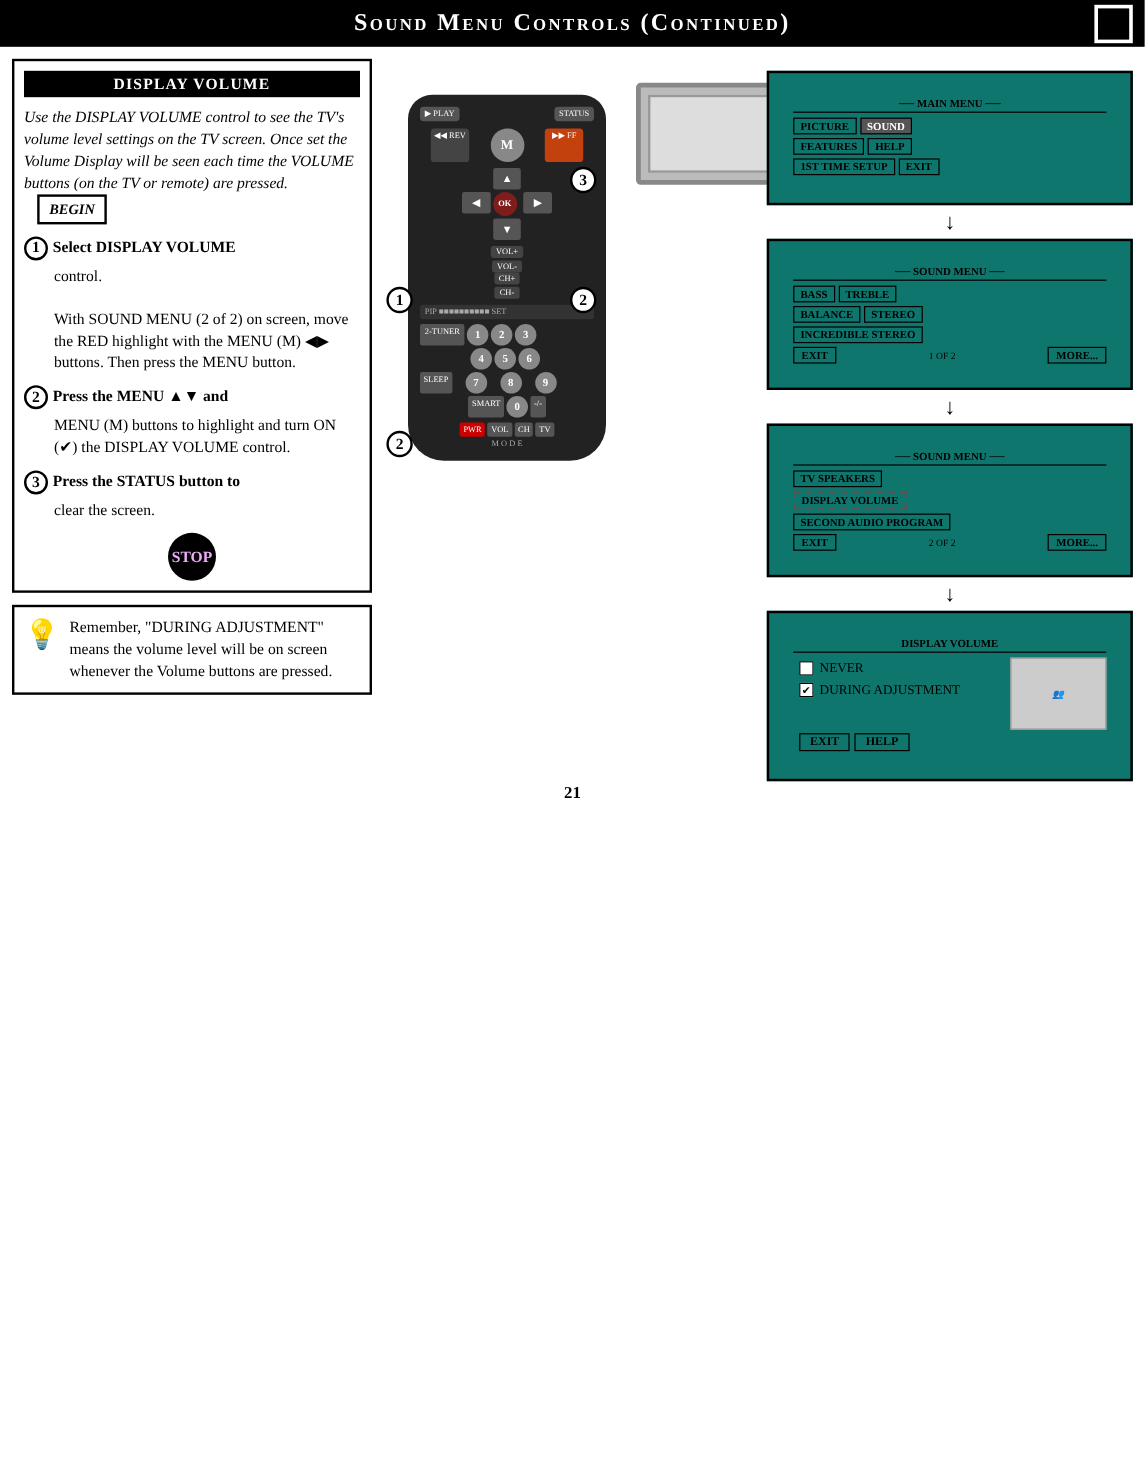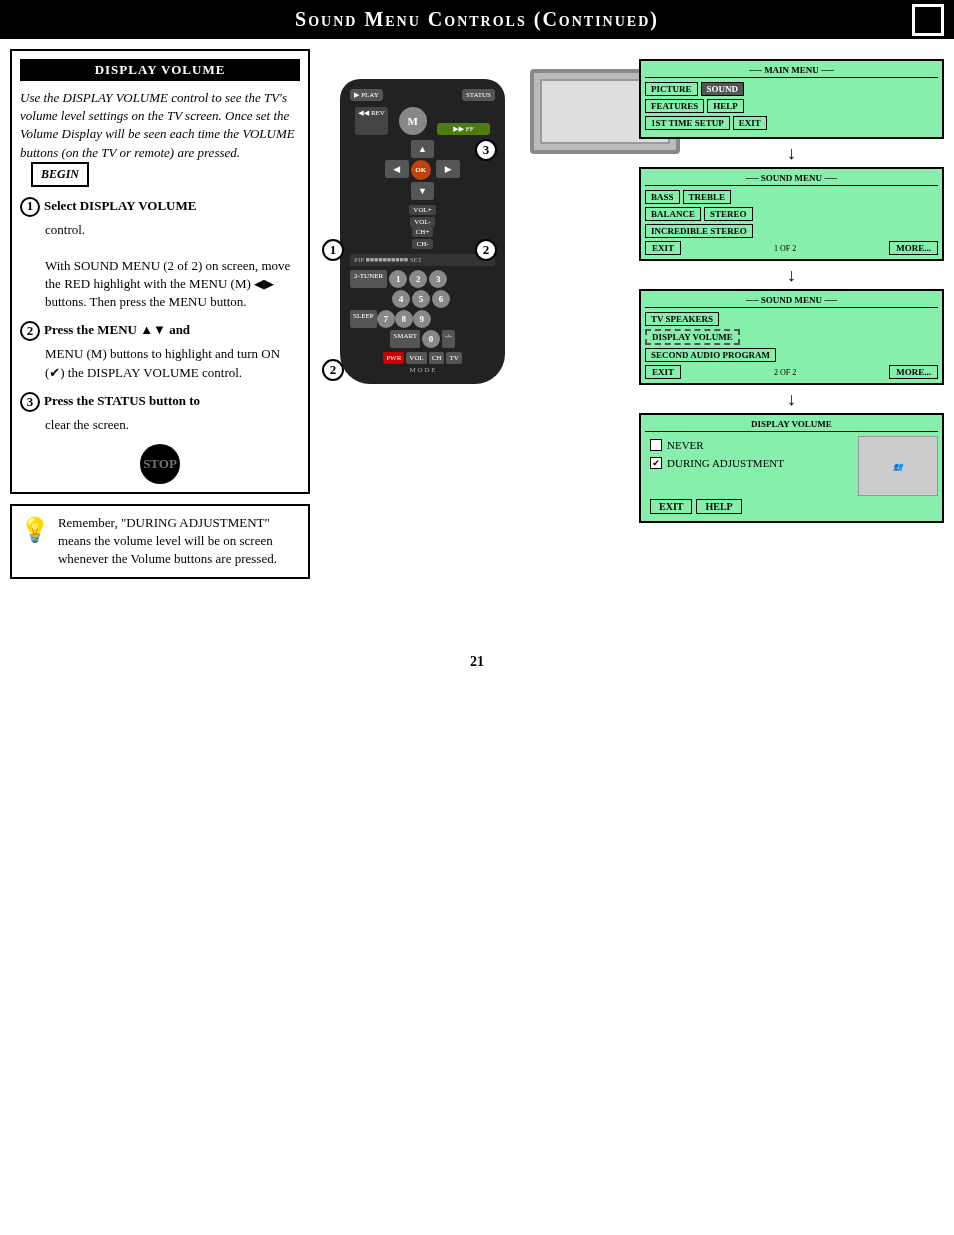--- a/index.html
+++ b/index.html
@@ -113,21 +113,21 @@
       line-height: 1.4;
     }
 
     .stop-badge {
       display: flex;
       justify-content: center;
       margin-top: 8px;
     }
     .stop-circle {
       background: #000;
-      color: #737373;
+      color: #f0abfc;
       border-radius: 50%;
       width: 40px;
       height: 40px;
       display: flex;
       align-items: center;
       justify-content: center;
       font-weight: bold;
       font-size: 13px;
     }
 
@@ -244,22 +244,22 @@
       right: 0;
       top: 10px;
       width: 305px;
       display: flex;
       flex-direction: column;
       gap: 5px;
     }
 
     .screen-panel {
       border: 2px solid #000;
-      background: #86efac;
-      padding: 4px;
+      background: #0f766e;
+      padding: 20px;
       font-size: 10px;
     }
     .sp-title {
       text-align: center;
       font-size: 9px;
       font-weight: bold;
       border-bottom: 1px solid #000;
       margin-bottom: 4px;
       padding-bottom: 2px;
     }
@@ -393,29 +393,29 @@
         <div class="remote">
 
           <div style="display:flex; justify-content:space-between; margin-bottom:6px; font-size:8px;">
             <div style="background:#555; border-radius:3px; padding:2px 4px; color:#fff; font-size:7px;">▶ PLAY</div>
             <div style="background:#555; border-radius:3px; padding:2px 4px; color:#fff; font-size:7px; ">STATUS</div>
           </div>
 
           <div style="display:flex; justify-content:space-around; margin-bottom:5px;">
             <div style="background:#444; border-radius:3px; padding:2px 3px; color:#fff; font-size:7px;">◀◀ REV</div>
             <div style="background:#888; border-radius:50%; width:28px; height:28px; display:flex; align-items:center; justify-content:center; color:#fff; font-weight:bold; font-size:11px;">M</div>
-            <div style="background:#4d7c0f; border-radius:3px; padding:2px 16px; color:#fff; font-size:7px;margin-top:16px;">▶▶ FF</div>
+            <div style="background:#c2410c; border-radius:3px; padding:2px 6px; color:#fff; font-size:7px;">▶▶ FF</div>
           </div>
 
           <div style="display:grid; grid-template-columns:1fr 1fr 1fr; gap:2px; width:75px; margin:0 auto 5px;">
             <div></div>
             <div style="background:#555; border-radius:2px; height:18px; display:flex; align-items:center; justify-content:center; color:#fff; font-size:9px;">▲</div>
             <div></div>
             <div style="background:#555; border-radius:2px; height:18px; display:flex; align-items:center; justify-content:center; color:#fff; font-size:9px;">◀</div>
-            <div style="background:#c2410c; border-radius:50%; width:20px; height:20px; display:flex; align-items:center; justify-content:center; color:#fff; font-size:7px; font-weight:bold;">OK</div>
+            <div style="background:#7f1d1d; border-radius:50%; width:20px; height:20px; display:flex; align-items:center; justify-content:center; color:#fff; font-size:7px; font-weight:bold;">OK</div>
             <div style="background:#555; border-radius:2px; height:18px; display:flex; align-items:center; justify-content:center; color:#fff; font-size:9px;">▶</div>
             <div></div>
             <div style="background:#555; border-radius:2px; height:18px; display:flex; align-items:center; justify-content:center; color:#fff; font-size:9px;">▼</div>
             <div></div>
           </div>
 
           <div style="display:flex; justify-content:space-around; margin-bottom:5px;flex-direction:column;">
             <div style="display:flex; flex-direction:column; align-items:center; gap:2px;">
               <div style="background:#444; border-radius:2px; padding:1px 4px; color:#fff; font-size:7px;">VOL+</div>
               <div style="background:#444; border-radius:2px; padding:1px 4px; color:#fff; font-size:7px;">VOL-</div>
@@ -435,21 +435,21 @@
               <div style="background:#555; border-radius:2px; padding:2px 4px; font-size:7px; color:#fff;">2-TUNER</div>
               <div style="background:#888; border-radius:50%; width:18px; height:18px; display:flex; align-items:center; justify-content:center; color:#fff; font-size:9px; font-weight:bold;">1</div>
               <div style="background:#888; border-radius:50%; width:18px; height:18px; display:flex; align-items:center; justify-content:center; color:#fff; font-size:9px; font-weight:bold;">2</div>
               <div style="background:#888; border-radius:50%; width:18px; height:18px; display:flex; align-items:center; justify-content:center; color:#fff; font-size:9px; font-weight:bold;">3</div>
             </div>
             <div style="display:flex; gap:2px; margin-bottom:2px; padding-left:42px;">
               <div style="background:#888; border-radius:50%; width:18px; height:18px; display:flex; align-items:center; justify-content:center; color:#fff; font-size:9px; font-weight:bold;">4</div>
               <div style="background:#888; border-radius:50%; width:18px; height:18px; display:flex; align-items:center; justify-content:center; color:#fff; font-size:9px; font-weight:bold;">5</div>
               <div style="background:#888; border-radius:50%; width:18px; height:18px; display:flex; align-items:center; justify-content:center; color:#fff; font-size:9px; font-weight:bold;">6</div>
             </div>
-            <div style="display:flex; gap:0; margin-bottom:2px;">
+            <div style="display:flex; gap:11px; margin-bottom:2px;">
               <div style="background:#555; border-radius:2px; padding:2px 3px; font-size:7px; color:#fff;">SLEEP</div>
               <div style="background:#888; border-radius:50%; width:18px; height:18px; display:flex; align-items:center; justify-content:center; color:#fff; font-size:9px; font-weight:bold;">7</div>
               <div style="background:#888; border-radius:50%; width:18px; height:18px; display:flex; align-items:center; justify-content:center; color:#fff; font-size:9px; font-weight:bold;">8</div>
               <div style="background:#888; border-radius:50%; width:18px; height:18px; display:flex; align-items:center; justify-content:center; color:#fff; font-size:9px; font-weight:bold;">9</div>
             </div>
             <div style="display:flex; gap:2px; justify-content:center;">
               <div style="background:#555; border-radius:2px; padding:2px 3px; font-size:7px; color:#fff;">SMART</div>
               <div style="background:#888; border-radius:50%; width:18px; height:18px; display:flex; align-items:center; justify-content:center; color:#fff; font-size:9px; font-weight:bold;">0</div>
               <div style="background:#555; border-radius:2px; padding:2px 3px; font-size:7px; color:#fff;">-/-</div>
             </div>

